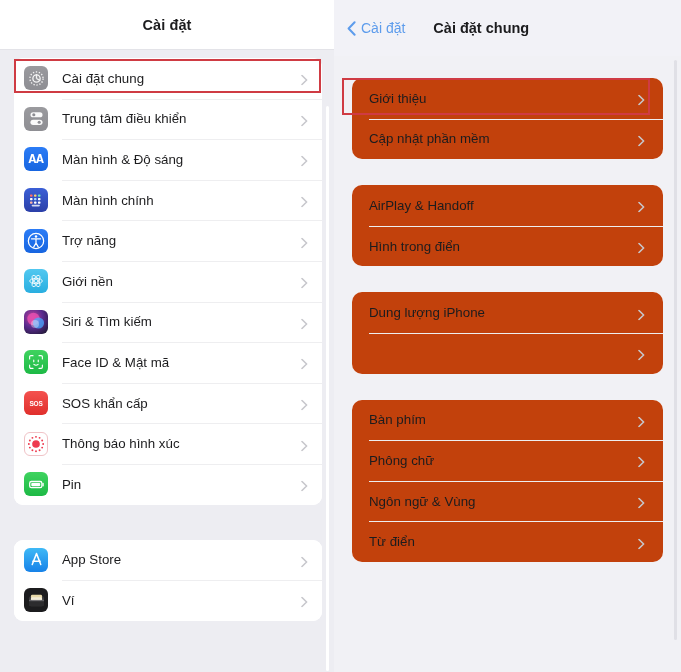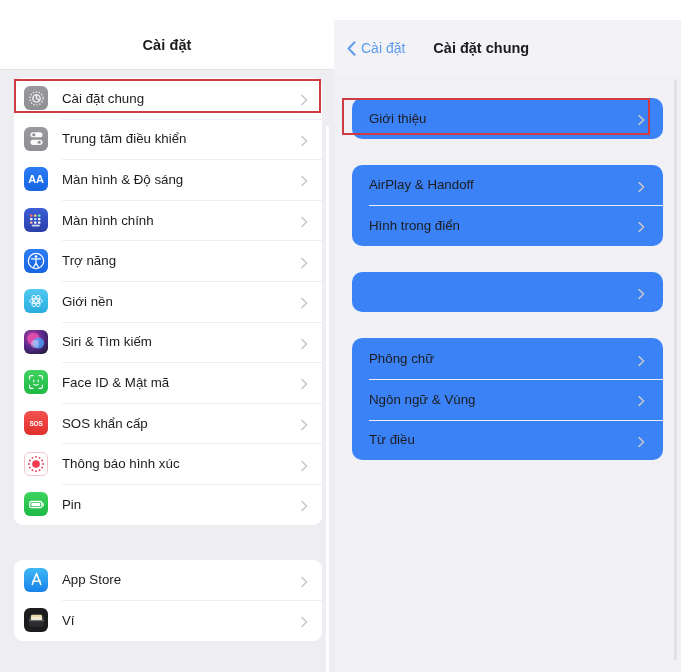--- a/index.html
+++ b/index.html
@@ -3,21 +3,21 @@
 <meta charset="utf-8">
 <title>iOS Settings</title>
 <style>
   * { margin:0; padding:0; box-sizing:border-box; }
   html, body {
     width:681px; height:672px;
     font-family:"Liberation Sans", sans-serif;
     background:#ffffff;
     overflow:hidden;
   }
-  .screen { position:relative; width:681px; height:496px; display:flex;margin-top:20px; }
+  .screen { position:relative; width:681px; height:496px; display:flex; }
 
   
   .panel-left {
     position:relative;
     width:334px; height:672px;
     background:#ededf2;
     overflow:hidden;
   }
   .panel-left .hdr {
     height:50px; background:#ffffff;
@@ -108,21 +108,21 @@
     border-radius:10px;
     overflow:hidden;
   }
   .rgroup-sep { height:26px; }
   .rtop { height:22px; }
   .rrow {
     position:relative;
     display:flex; align-items:center;
     height:40.6px;
     padding-left:17px;
-    background:#3b82f6;
+    background:#c2410c;
   }
   .rrow + .rrow::before {
     content:""; position:absolute; top:0; left:17px; right:0;
     height:1px; background:#eeeef0;
   }
   .rrow .lbl { font-size:13.3px; color:#1c1c1e; white-space:nowrap; }
   .rrow .chev {
     position:absolute; right:18px; top:50%;
     transform:translateY(-50%);
     width:7px; height:7px;
@@ -140,21 +140,21 @@
     pointer-events:none;
     z-index:40;
   }
   #hl-left  { left:14px;  top:59px; width:307px; height:34px; }
   #hl-right { left:8px;   top:78px; width:308px; height:37px; }
 
   
   .ic-gear { background:linear-gradient(#9a9a9e,#8e8e93); }
   .ic-control { background:linear-gradient(#9a9a9e,#8e8e93); }
   .ic-display { background:linear-gradient(#2b7cf6,#1765e0);
-    font-size:11px; font-weight:bold; color:#fff; letter-spacing:-.2px; }
+    font-size:13px; font-weight:bold; color:#fff; letter-spacing:-.2px;font-family:Liberation Mono, monospace; }
   .ic-home { background:linear-gradient(#3b5fd6,#2b3fa8); }
   .ic-access { background:linear-gradient(#2b7cf6,#1765e0); }
   .ic-wallpaper { background:linear-gradient(#52c8f0,#29aee0); }
   .ic-siri { background:radial-gradient(circle at 35% 30%, #c3439a 0%, #5a2a8f 45%, #161625 100%); }
   .ic-faceid { background:linear-gradient(#3fd35f,#1db945); }
   .ic-sos { background:linear-gradient(#f4524f,#e02f2c);
     font-size:6.5px; font-weight:bold; color:#fff; letter-spacing:-.2px; }
   .ic-exposure { background:#ffffff; border:1px solid #f0c3c7; }
   .ic-battery { background:linear-gradient(#3fd35f,#1db945); }
   .ic-privacy { background:linear-gradient(#2b7cf6,#1765e0); }
@@ -417,20 +417,28 @@
     <div id="right-groups">
         <div class="rgroup">
           <div class="rrow">
             <span class="lbl">Giới thiệu</span>
             <span class="chev">
               <svg width="7" height="11" viewBox="0 0 7 11">
                 <path d="M1 1 L5.6 5.5 L1 10" fill="none" stroke="#c7c7cc" stroke-width="1.6" stroke-linecap="round" stroke-linejoin="round"></path>
               </svg>
             </span>
           </div>
+          <div class="rrow">
+            <span class="lbl">Cập nhật phần mềm</span>
+            <span class="chev">
+              <svg width="7" height="11" viewBox="0 0 7 11">
+                <path d="M1 1 L5.6 5.5 L1 10" fill="none" stroke="#c7c7cc" stroke-width="1.6" stroke-linecap="round" stroke-linejoin="round"></path>
+              </svg>
+            </span>
+          </div>
         </div>
         <div class="rgroup-sep"></div>
         <div class="rgroup">
           <div class="rrow">
             <span class="lbl">AirPlay &amp; Handoff</span>
             <span class="chev">
               <svg width="7" height="11" viewBox="0 0 7 11">
                 <path d="M1 1 L5.6 5.5 L1 10" fill="none" stroke="#c7c7cc" stroke-width="1.6" stroke-linecap="round" stroke-linejoin="round"></path>
               </svg>
             </span>
@@ -440,47 +448,63 @@
             <span class="chev">
               <svg width="7" height="11" viewBox="0 0 7 11">
                 <path d="M1 1 L5.6 5.5 L1 10" fill="none" stroke="#c7c7cc" stroke-width="1.6" stroke-linecap="round" stroke-linejoin="round"></path>
               </svg>
             </span>
           </div>
         </div>
         <div class="rgroup-sep"></div>
         <div class="rgroup">
           <div class="rrow">
+            <span class="lbl">Dung lượng iPhone</span>
+            <span class="chev">
+              <svg width="7" height="11" viewBox="0 0 7 11">
+                <path d="M1 1 L5.6 5.5 L1 10" fill="none" stroke="#c7c7cc" stroke-width="1.6" stroke-linecap="round" stroke-linejoin="round"></path>
+              </svg>
+            </span>
+          </div>
+          <div class="rrow">
             <span class="chev">
               <svg width="7" height="11" viewBox="0 0 7 11">
                 <path d="M1 1 L5.6 5.5 L1 10" fill="none" stroke="#c7c7cc" stroke-width="1.6" stroke-linecap="round" stroke-linejoin="round"></path>
               </svg>
             </span>
           </div>
         </div>
         <div class="rgroup-sep"></div>
         <div class="rgroup">
           <div class="rrow">
+            <span class="lbl">Bàn phím</span>
+            <span class="chev">
+              <svg width="7" height="11" viewBox="0 0 7 11">
+                <path d="M1 1 L5.6 5.5 L1 10" fill="none" stroke="#c7c7cc" stroke-width="1.6" stroke-linecap="round" stroke-linejoin="round"></path>
+              </svg>
+            </span>
+          </div>
+          <div class="rrow">
             <span class="lbl">Phông chữ</span>
             <span class="chev">
               <svg width="7" height="11" viewBox="0 0 7 11">
                 <path d="M1 1 L5.6 5.5 L1 10" fill="none" stroke="#c7c7cc" stroke-width="1.6" stroke-linecap="round" stroke-linejoin="round"></path>
               </svg>
             </span>
           </div>
           <div class="rrow">
             <span class="lbl">Ngôn ngữ &amp; Vùng</span>
             <span class="chev">
               <svg width="7" height="11" viewBox="0 0 7 11">
                 <path d="M1 1 L5.6 5.5 L1 10" fill="none" stroke="#c7c7cc" stroke-width="1.6" stroke-linecap="round" stroke-linejoin="round"></path>
               </svg>
             </span>
           </div>
           <div class="rrow">
-            <span class="lbl">Từ điều</span>
+            <span class="lbl">Từ điển</span>
             <span class="chev">
               <svg width="7" height="11" viewBox="0 0 7 11">
                 <path d="M1 1 L5.6 5.5 L1 10" fill="none" stroke="#c7c7cc" stroke-width="1.6" stroke-linecap="round" stroke-linejoin="round"></path>
               </svg>
             </span>
           </div>
         </div>
       </div>
     <div class="rscrollbar"></div>
     <div class="hl" id="hl-right" style="border-color: rgb(207, 59, 67);"></div>

